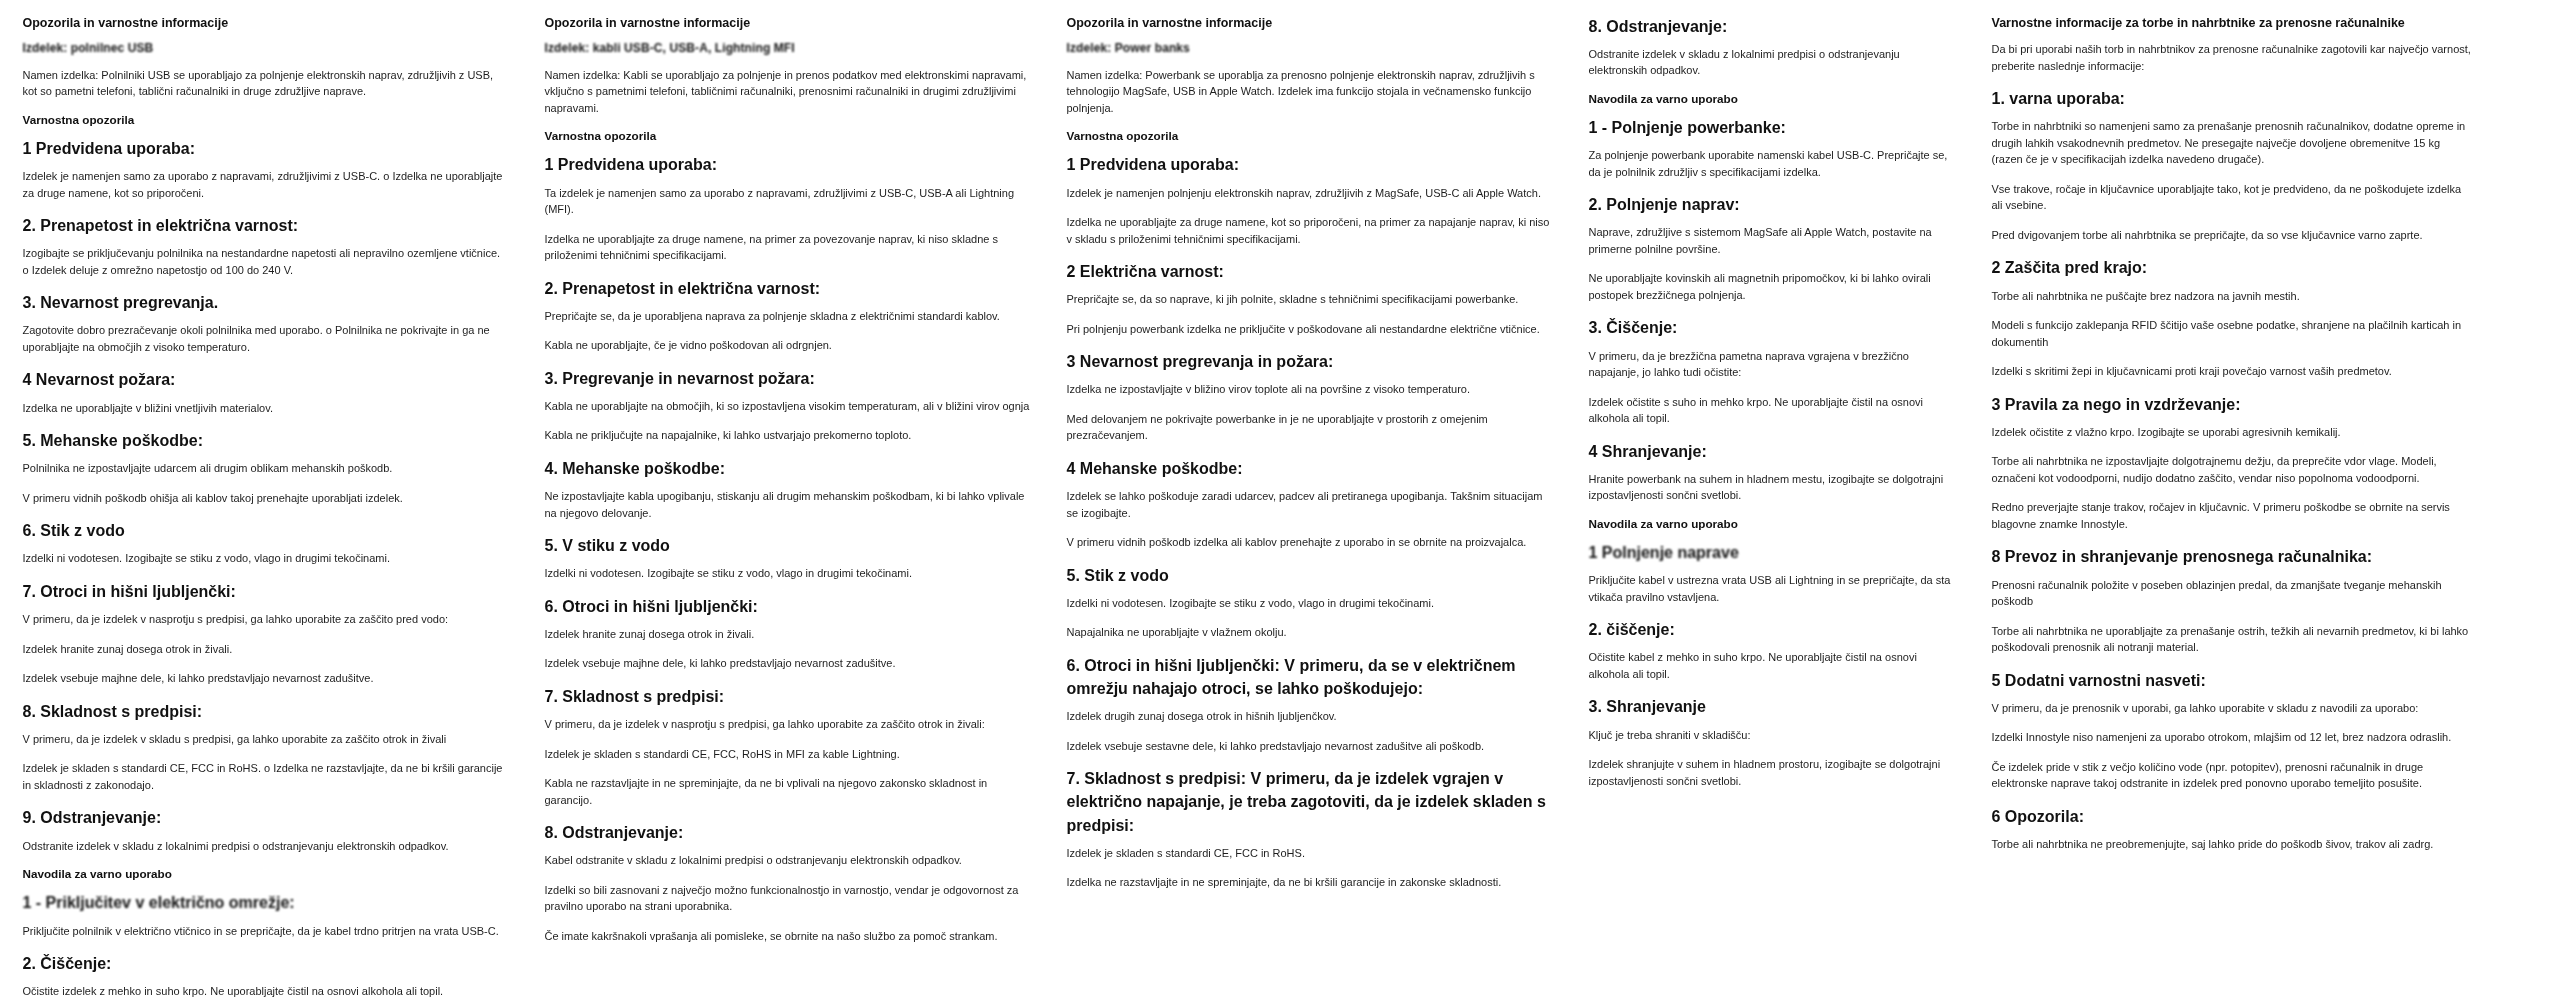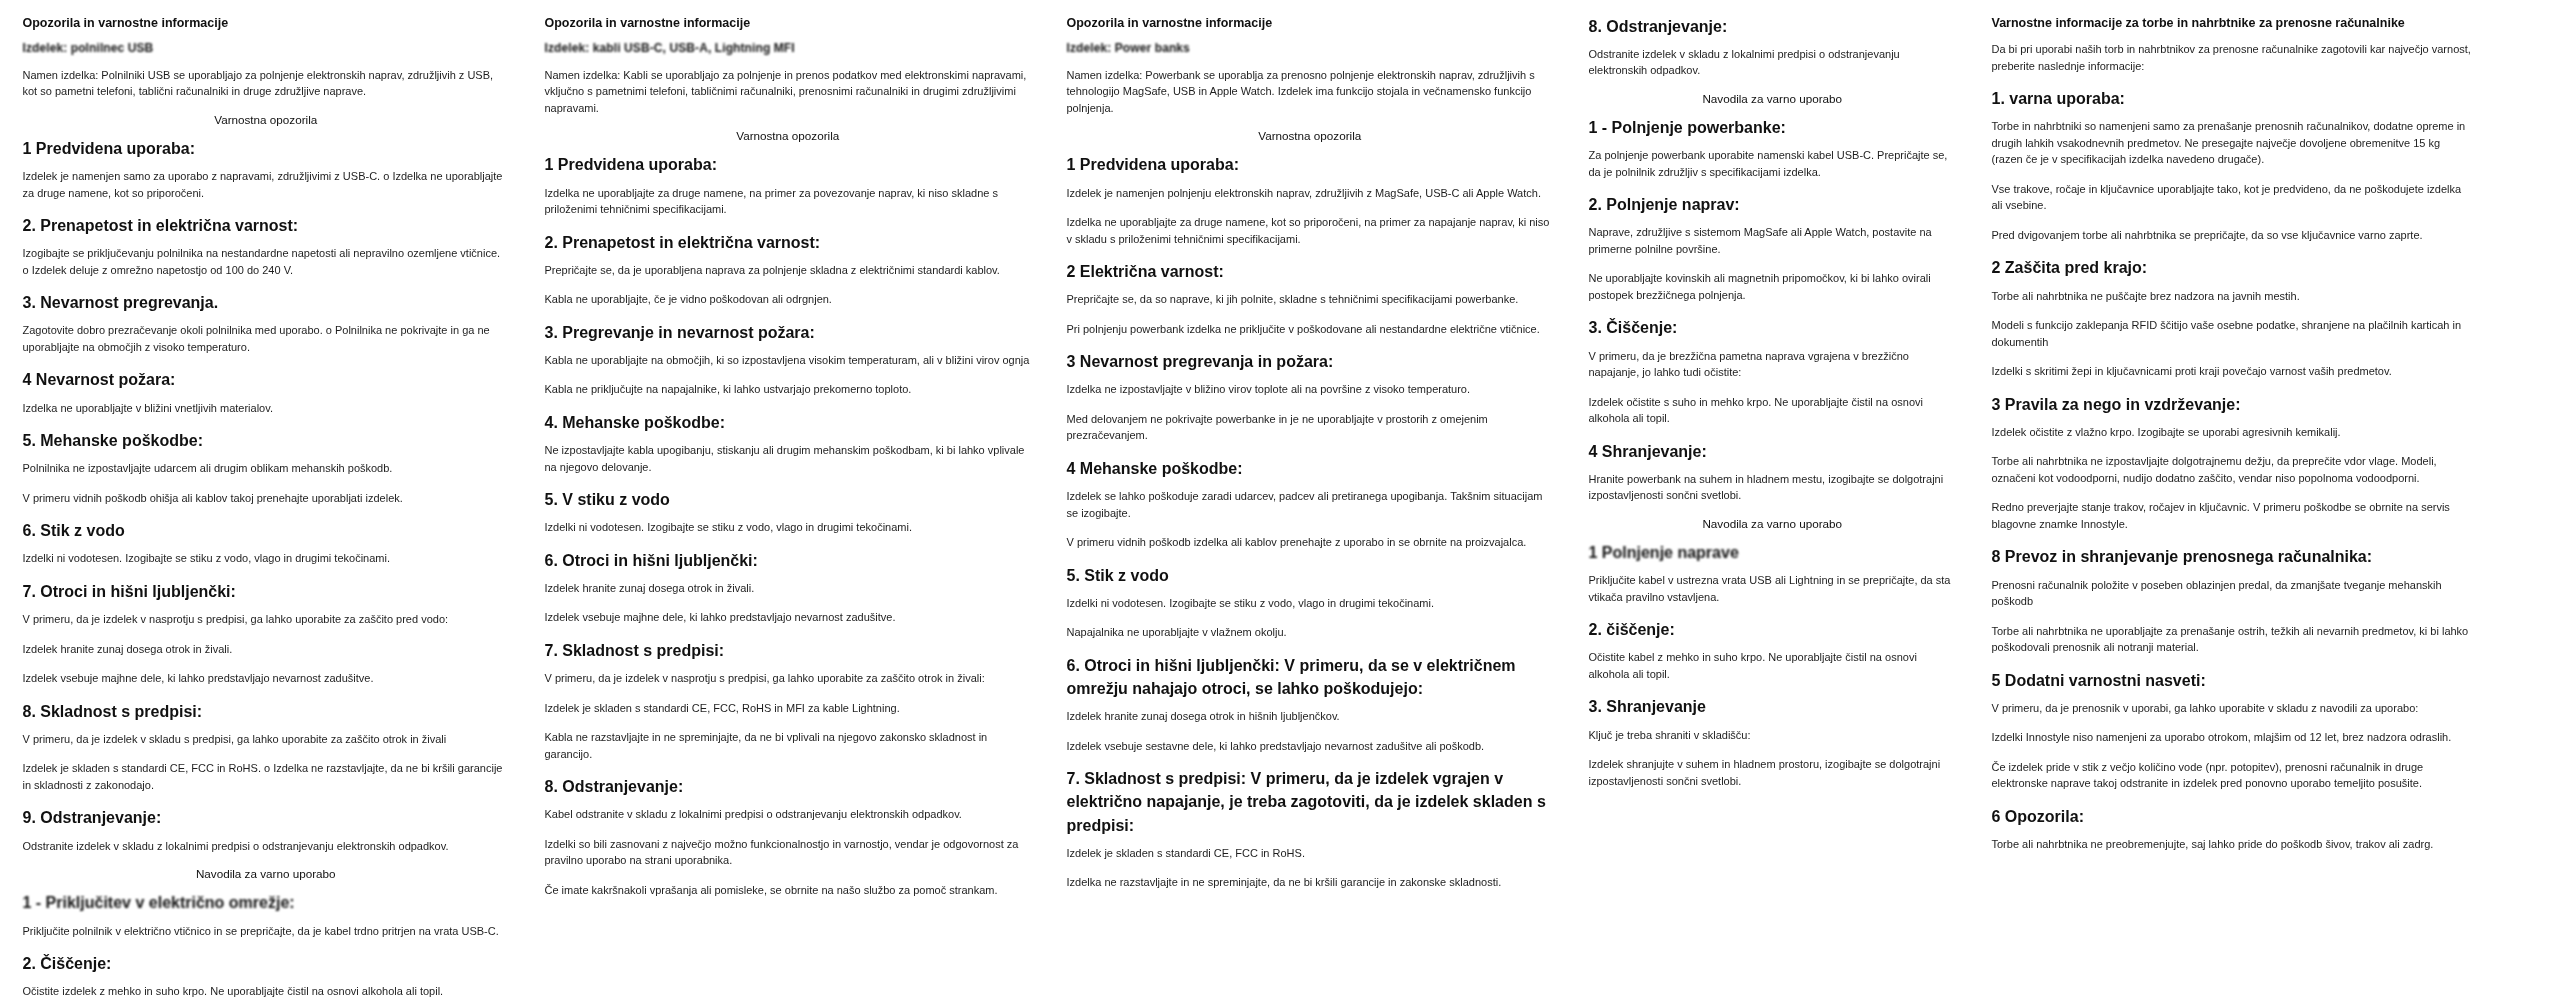--- a/index.html
+++ b/index.html
@@ -57,24 +57,23 @@
     filter: blur(0.6px);
   }
   p.para {
     font-size: 11px;
     line-height: 1.5;
     margin: 0 0 13px 0;
     color: #1e1e1e;
   }
   h3.sect {
     font-size: 11.7px;
-    font-weight: normal;
+    font-weight: bold;
     margin: 0 0 11.3px 0;
     color: #111;
-    text-align: center;
   }
   h4.item {
     font-size: 16px;
     font-weight: bold;
     margin: 0 0 8px 0;
     color: #111;
     line-height: 1.45;
   }
   .block { margin-bottom: 1.6px; }
 </style>
@@ -149,20 +148,21 @@
 
   <div class="col col-2">
     <div class="doc-title">Opozorila in varnostne informacije</div>
     <div class="subject blurred">Izdelek: kabli USB-C, USB-A, Lightning MFI</div>
     <p class="para">Namen izdelka: Kabli se uporabljajo za polnjenje in prenos podatkov med elektronskimi napravami, vključno s pametnimi telefoni, tabličnimi računalniki, prenosnimi računalniki in drugimi združljivimi napravami.</p>
 
     <h3 class="sect">Varnostna opozorila</h3>
 
     <div class="block">
       <h4 class="item">1 Predvidena uporaba:</h4>
+      <p class="para">Ta izdelek je namenjen samo za uporabo z napravami, združljivimi z USB-C, USB-A ali Lightning (MFI).</p>
       <p class="para">Izdelka ne uporabljajte za druge namene, na primer za povezovanje naprav, ki niso skladne s priloženimi tehničnimi specifikacijami.</p>
     </div>
     <div class="block">
       <h4 class="item">2. Prenapetost in električna varnost:</h4>
       <p class="para">Prepričajte se, da je uporabljena naprava za polnjenje skladna z električnimi standardi kablov.</p>
       <p class="para">Kabla ne uporabljajte, če je vidno poškodovan ali odrgnjen.</p>
     </div>
     <div class="block">
       <h4 class="item">3. Pregrevanje in nevarnost požara:</h4>
       <p class="para">Kabla ne uporabljajte na območjih, ki so izpostavljena visokim temperaturam, ali v bližini virov ognja</p>
@@ -223,21 +223,21 @@
       <p class="para">Izdelek se lahko poškoduje zaradi udarcev, padcev ali pretiranega upogibanja. Takšnim situacijam se izogibajte.</p>
       <p class="para">V primeru vidnih poškodb izdelka ali kablov prenehajte z uporabo in se obrnite na proizvajalca.</p>
     </div>
     <div class="block">
       <h4 class="item">5. Stik z vodo</h4>
       <p class="para">Izdelki ni vodotesen. Izogibajte se stiku z vodo, vlago in drugimi tekočinami.</p>
       <p class="para">Napajalnika ne uporabljajte v vlažnem okolju.</p>
     </div>
     <div class="block">
       <h4 class="item">6. Otroci in hišni ljubljenčki: V primeru, da se v električnem omrežju nahajajo otroci, se lahko poškodujejo:</h4>
-      <p class="para">Izdelek hranite zunaj dosega otrok in hišnih ljubljenčkov.</p>
+      <p class="para">Izdelek drugih zunaj dosega otrok in hišnih ljubljenčkov.</p>
       <p class="para">Izdelek vsebuje sestavne dele, ki lahko predstavljajo nevarnost zadušitve ali poškodb.</p>
     </div>
     <div class="block">
       <h4 class="item">7. Skladnost s predpisi: V primeru, da je izdelek vgrajen v električno napajanje, je treba zagotoviti, da je izdelek skladen s predpisi:</h4>
       <p class="para">Izdelek je skladen s standardi CE, FCC in RoHS.</p>
       <p class="para">Izdelka ne razstavljajte in ne spreminjajte, da ne bi kršili garancije in zakonske skladnosti.</p>
     </div>
   </div>
 
   <div class="col col-4">

